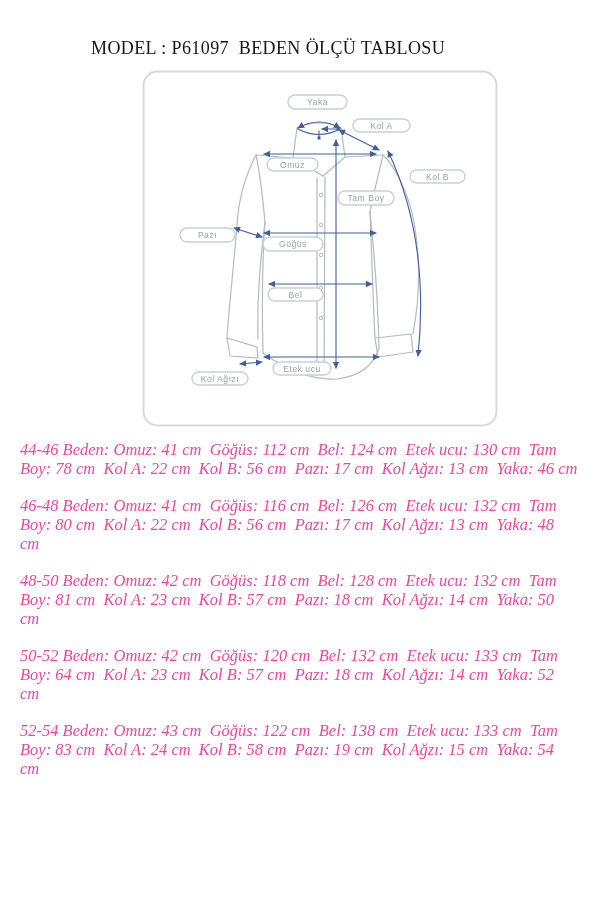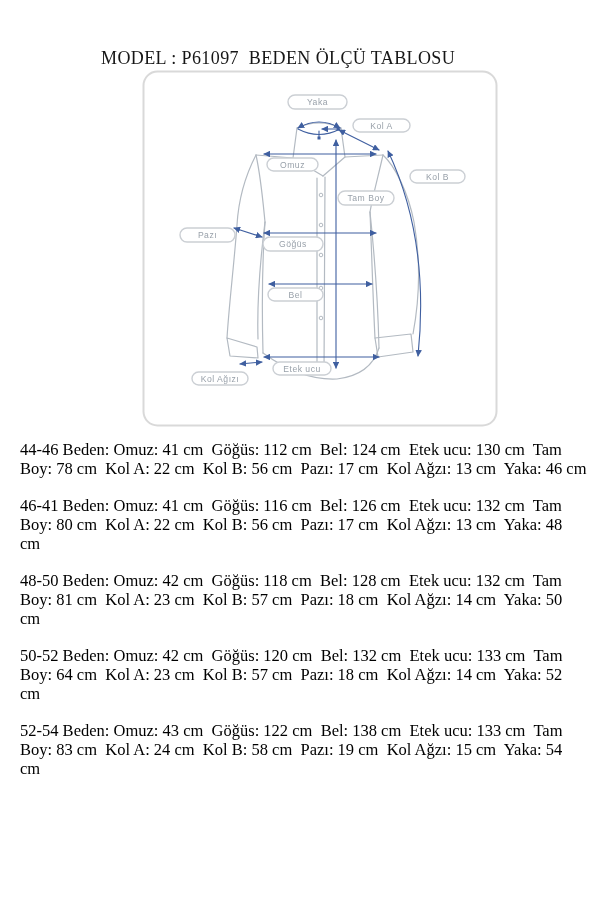--- a/index.html
+++ b/index.html
@@ -1,35 +1,35 @@
 <!DOCTYPE html>
 <html><head>
 <meta charset="utf-8">
 <style>
   html,body{margin:0;padding:0;}
   body{
     width:600px;height:900px;position:relative;background:#ffffff;
     font-family:"Liberation Serif", serif;color:#1b1b1b;overflow:hidden;
   }
   .title{
-    position:absolute;left:87px;top:34px;margin:14px;
+    position:absolute;left:87px;top:34px;margin:4px;
     font-size:18px;font-weight:normal;letter-spacing:0.4px;
     white-space:pre;color:#161616;
   }
   .diagram-panel{
     position:absolute;left:122px;top:70px;width:356px;height:357px;padding-left:20px;
   }
   .diagram-panel svg{display:block;}
   .size-text{
     position:absolute;left:20px;top:440px;width:580px;
   }
   .size-row{
     margin:0 12px 18px 0;
     font-size:16.5px;line-height:19px;
-    white-space:pre-wrap;color:#000000;
+    white-space:pre-wrap;color:#ec4899;font-style:italic;
   }
   
   .shirt{stroke:#b3bac2;stroke-width:1.2;fill:none;stroke-linejoin:round;stroke-linecap:round;}
   .btn{stroke:#b3bac2;stroke-width:1;fill:#ffffff;}
   .arrow{stroke:#3f5fa0;stroke-width:1.1;fill:none;stroke-linecap:round;}
   .dot{fill:#3f5fa0;stroke:none;}
   .pill{fill:#ffffff;stroke:#cbcfd4;stroke-width:1.4;}
   .pill-text{
     font-family:"Liberation Sans", sans-serif;font-size:8.6px;
     fill:#99a1aa;letter-spacing:0.5px;text-anchor:middle;
@@ -154,21 +154,21 @@
         <rect class="pill" x="50" y="302" width="56" height="13" rx="6.5"></rect>
         <text class="pill-text" x="78" y="311.5">Kol Ağızı</text>
       </g>
     </g>
   </svg>
 </div>
 
 <div class="size-text">
   <p class="size-row">44-46 Beden: Omuz: 41 cm  Göğüs: 112 cm  Bel: 124 cm  Etek ucu: 130 cm  Tam
 Boy: 78 cm  Kol A: 22 cm  Kol B: 56 cm  Pazı: 17 cm  Kol Ağzı: 13 cm  Yaka: 46 cm</p>
-  <p class="size-row">46-41 Beden: Omuz: 41 cm  Göğüs: 116 cm  Bel: 126 cm  Etek ucu: 132 cm  Tam
+  <p class="size-row">46-48 Beden: Omuz: 41 cm  Göğüs: 116 cm  Bel: 126 cm  Etek ucu: 132 cm  Tam
 Boy: 80 cm  Kol A: 22 cm  Kol B: 56 cm  Pazı: 17 cm  Kol Ağzı: 13 cm  Yaka: 48
 cm</p>
   <p class="size-row">48-50 Beden: Omuz: 42 cm  Göğüs: 118 cm  Bel: 128 cm  Etek ucu: 132 cm  Tam
 Boy: 81 cm  Kol A: 23 cm  Kol B: 57 cm  Pazı: 18 cm  Kol Ağzı: 14 cm  Yaka: 50
 cm</p>
   <p class="size-row">50-52 Beden: Omuz: 42 cm  Göğüs: 120 cm  Bel: 132 cm  Etek ucu: 133 cm  Tam
 Boy: 64 cm  Kol A: 23 cm  Kol B: 57 cm  Pazı: 18 cm  Kol Ağzı: 14 cm  Yaka: 52
 cm</p>
   <p class="size-row">52-54 Beden: Omuz: 43 cm  Göğüs: 122 cm  Bel: 138 cm  Etek ucu: 133 cm  Tam
 Boy: 83 cm  Kol A: 24 cm  Kol B: 58 cm  Pazı: 19 cm  Kol Ağzı: 15 cm  Yaka: 54

